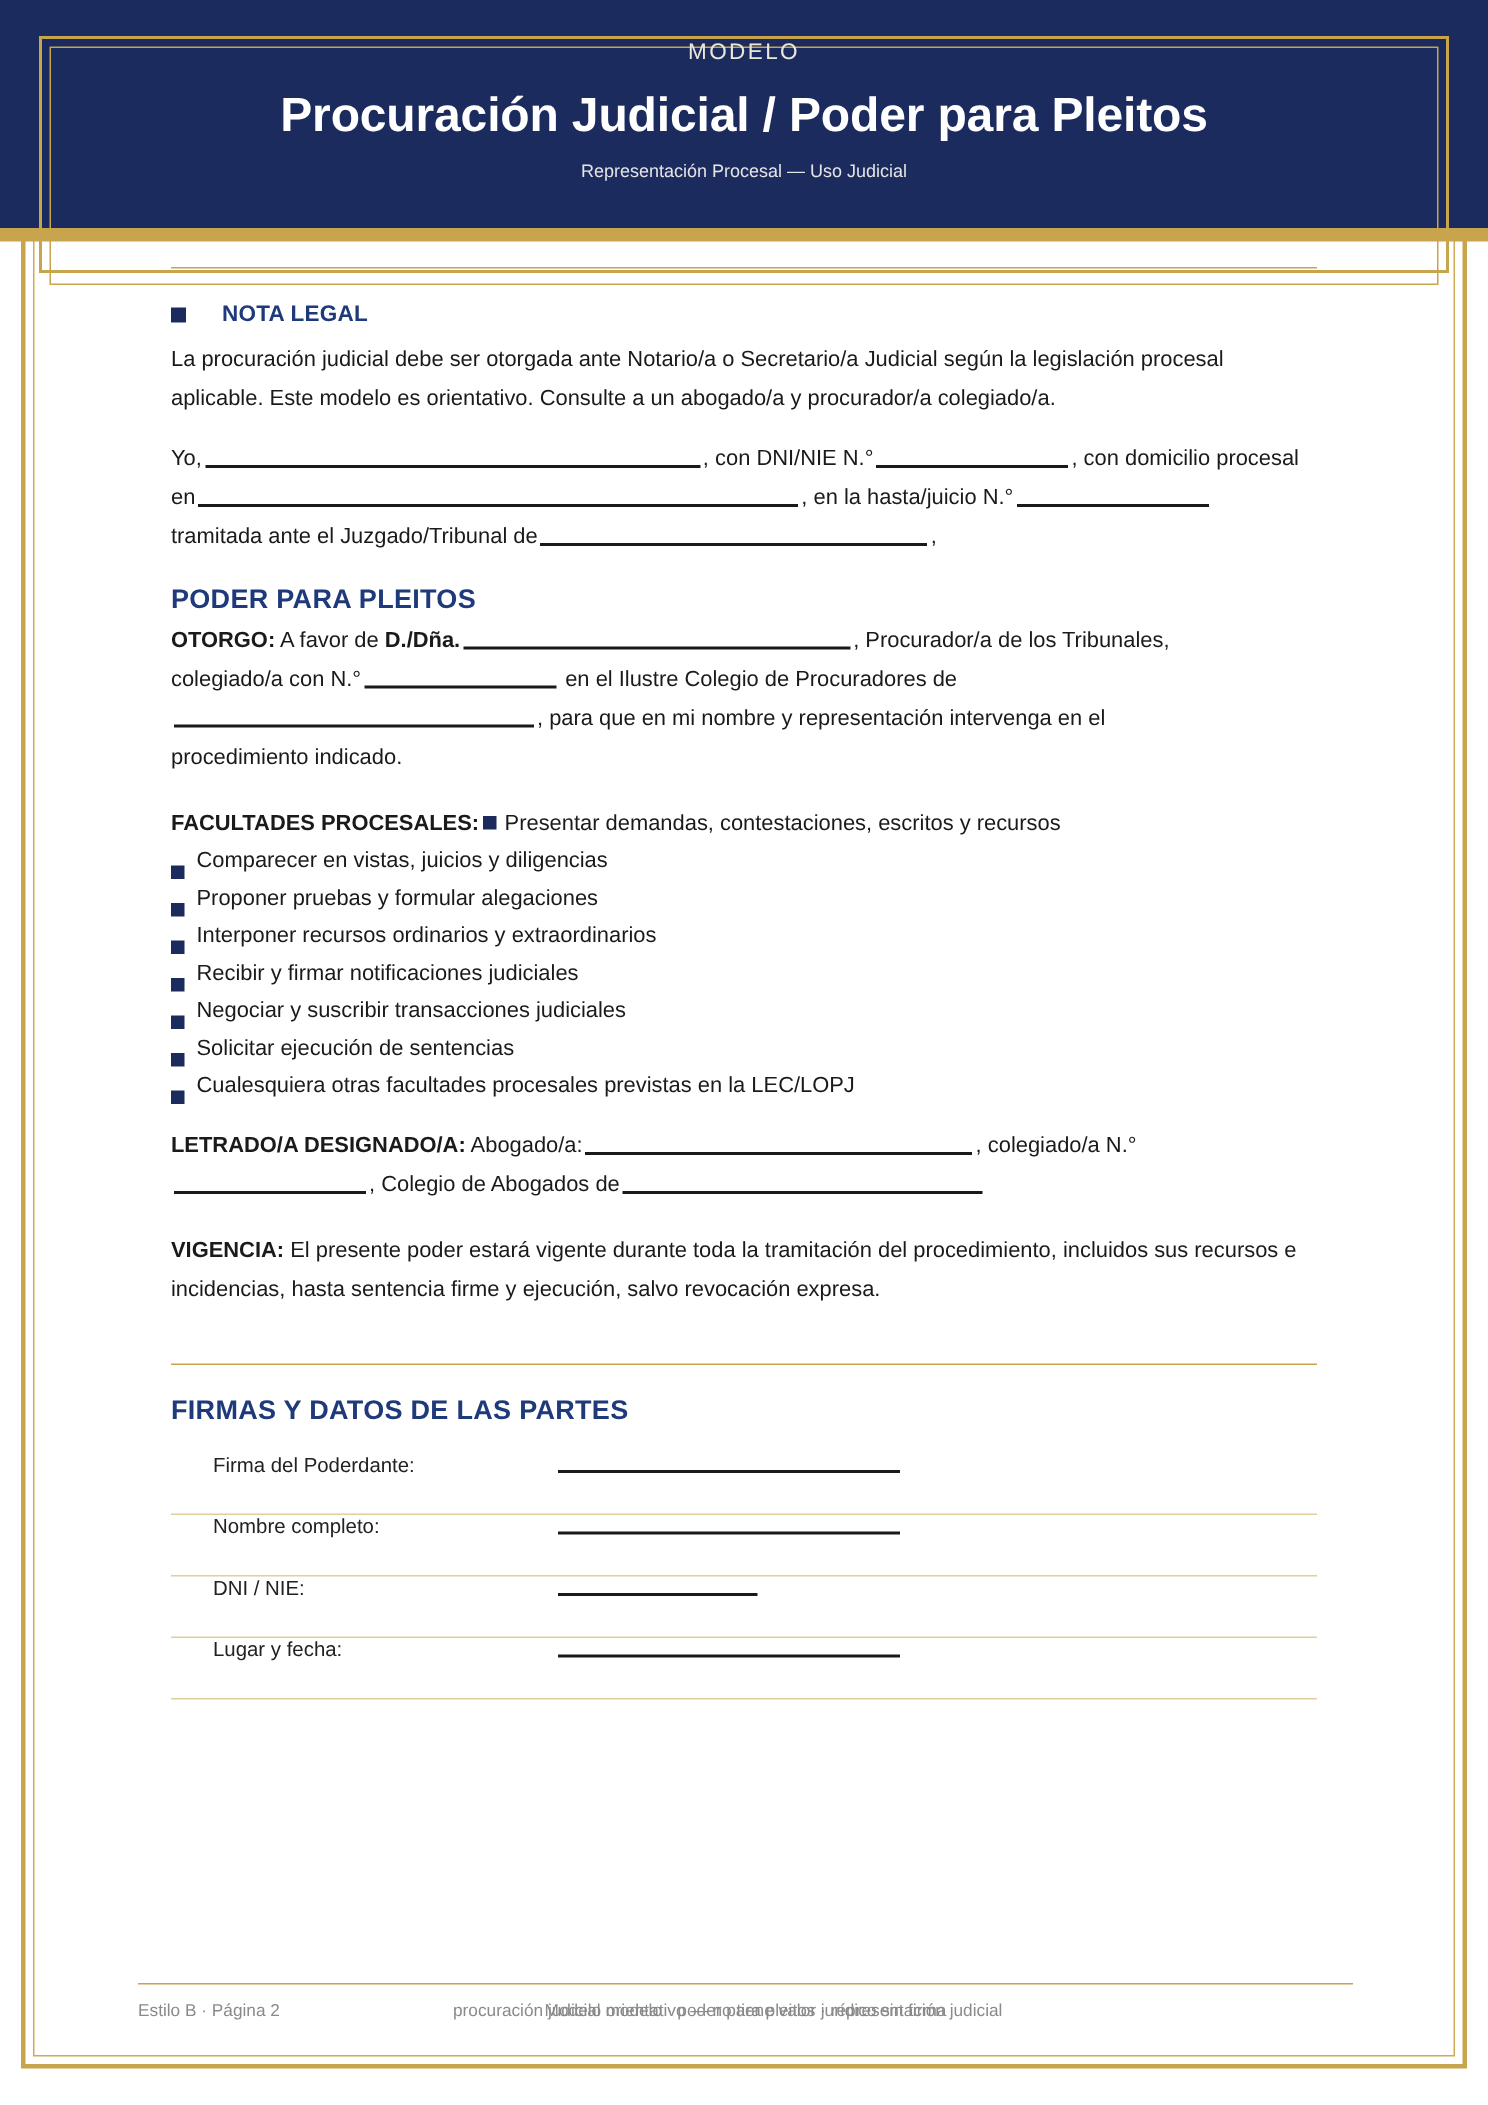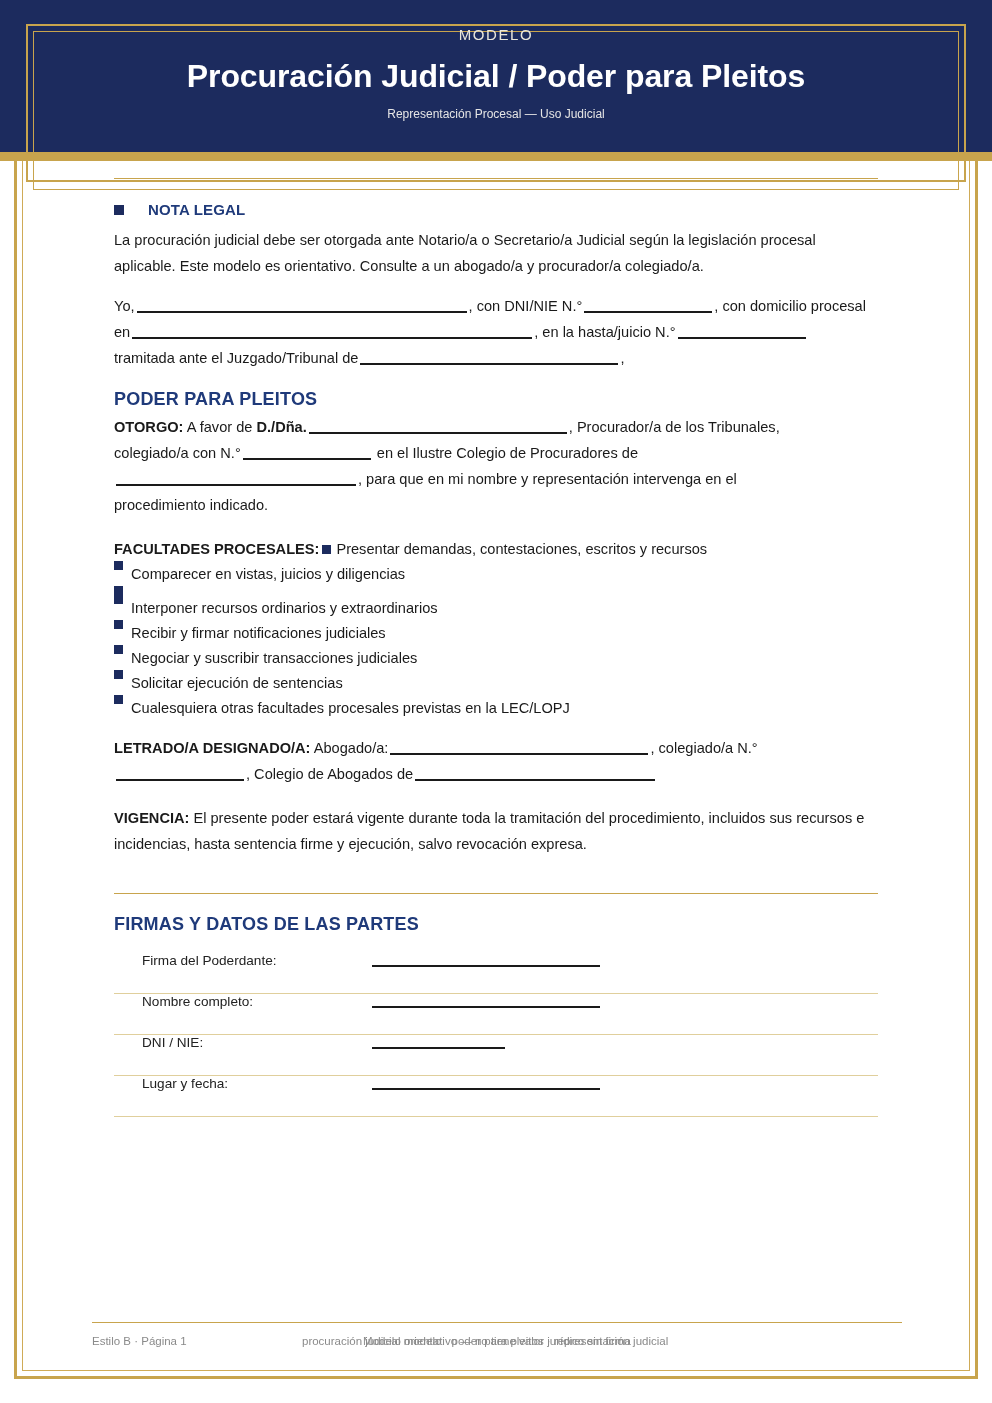--- a/index.html
+++ b/index.html
@@ -173,21 +173,21 @@
   }
   ul.fac {
     list-style: none;
     margin: 0 0 14px 0;
     padding: 0;
   }
   ul.fac li {
     font-size: 14.6px;
     line-height: 25px;
     display: flex;
-    align-items: flex-start;
+    align-items: flex-end;
     gap: 8px;
   }
   ul.fac li .sq { width: 9px; height: 9px; position: relative; top: -1px; }
 
   .inline-sq {
     width: 9px; height: 9px;
     background: #1C2B5E;
     display: inline-block;
     margin: 0 5px 0 3px;
   }
@@ -293,20 +293,21 @@
 
     <div class="fac-first"><span class="b">FACULTADES PROCESALES:</span><span class="inline-sq"></span><span>Presentar demandas, contestaciones, escritos y recursos</span></div>
 
     <ul class="fac">
       <li>
           <span class="sq"></span>
           <span>Comparecer en vistas, juicios y diligencias</span>
         </li>
       <li>
           <span class="sq"></span>
+          <span>Proponer pruebas y formular alegaciones</span>
         </li>
       <li>
           <span class="sq"></span>
           <span>Interponer recursos ordinarios y extraordinarios</span>
         </li>
       <li>
           <span class="sq"></span>
           <span>Recibir y firmar notificaciones judiciales</span>
         </li>
       <li>
@@ -349,19 +350,19 @@
         <div class="sig-label">Lugar y fecha:</div>
         <div class="sig-value"><span class="sig-line sl-long"></span></div>
       </div>
     </div>
 
   </div>
 
   <div class="footer">
     <div class="footer-rule"></div>
     <div class="footer-row">
-      <span class="footer-left">Estilo B  ·  Página 1</span>
+      <span class="footer-left">Estilo B  ·  Página 2</span>
       <span class="footer-keywords">procuración judicial modelo · poder para pleitos · representación judicial</span>
       <span class="footer-center">Modelo orientativo — no tiene valor jurídico sin firma</span>
     </div>
   </div>
 
 </div>
 
 </body></html>

